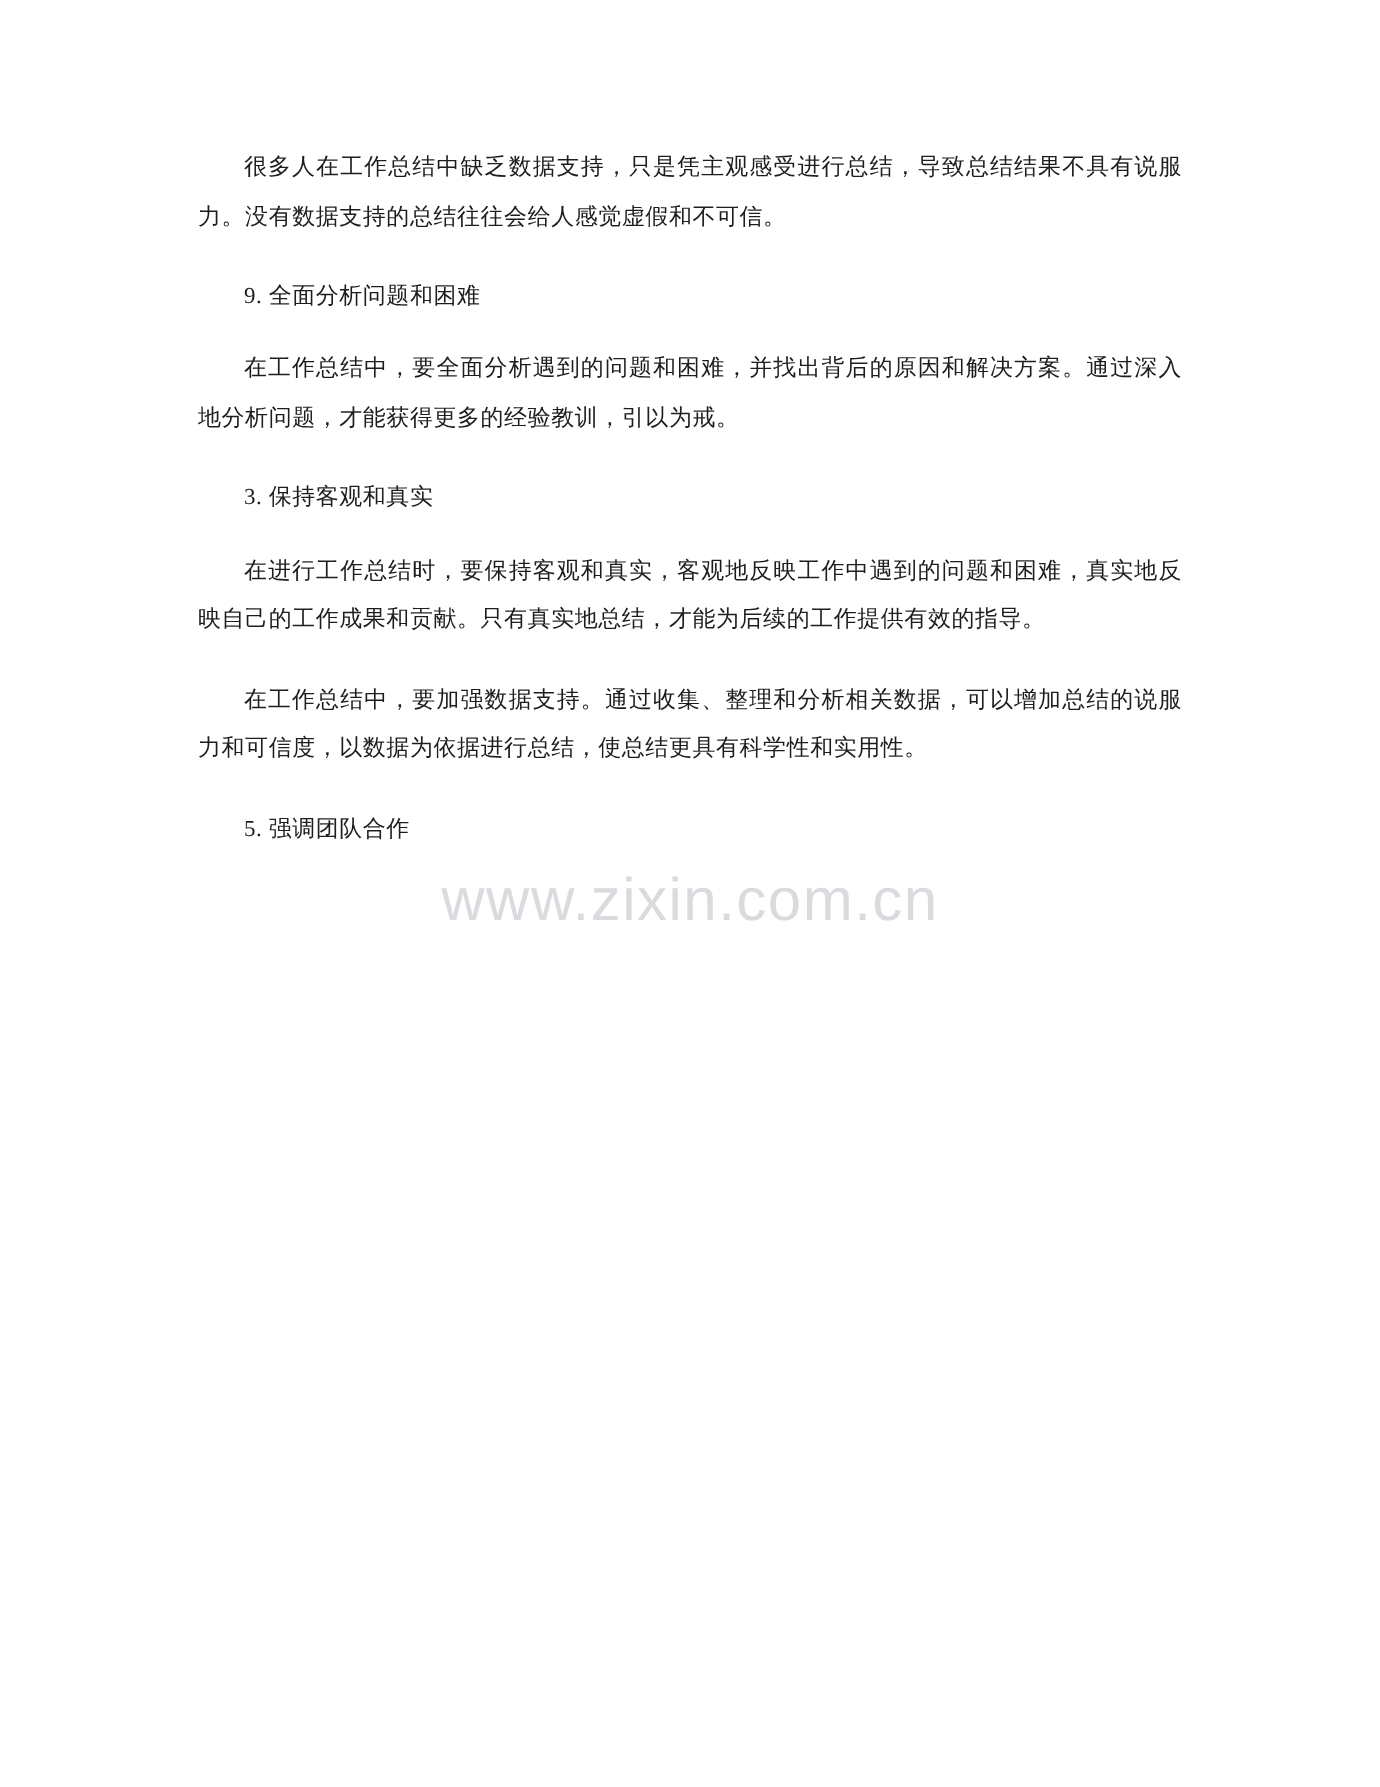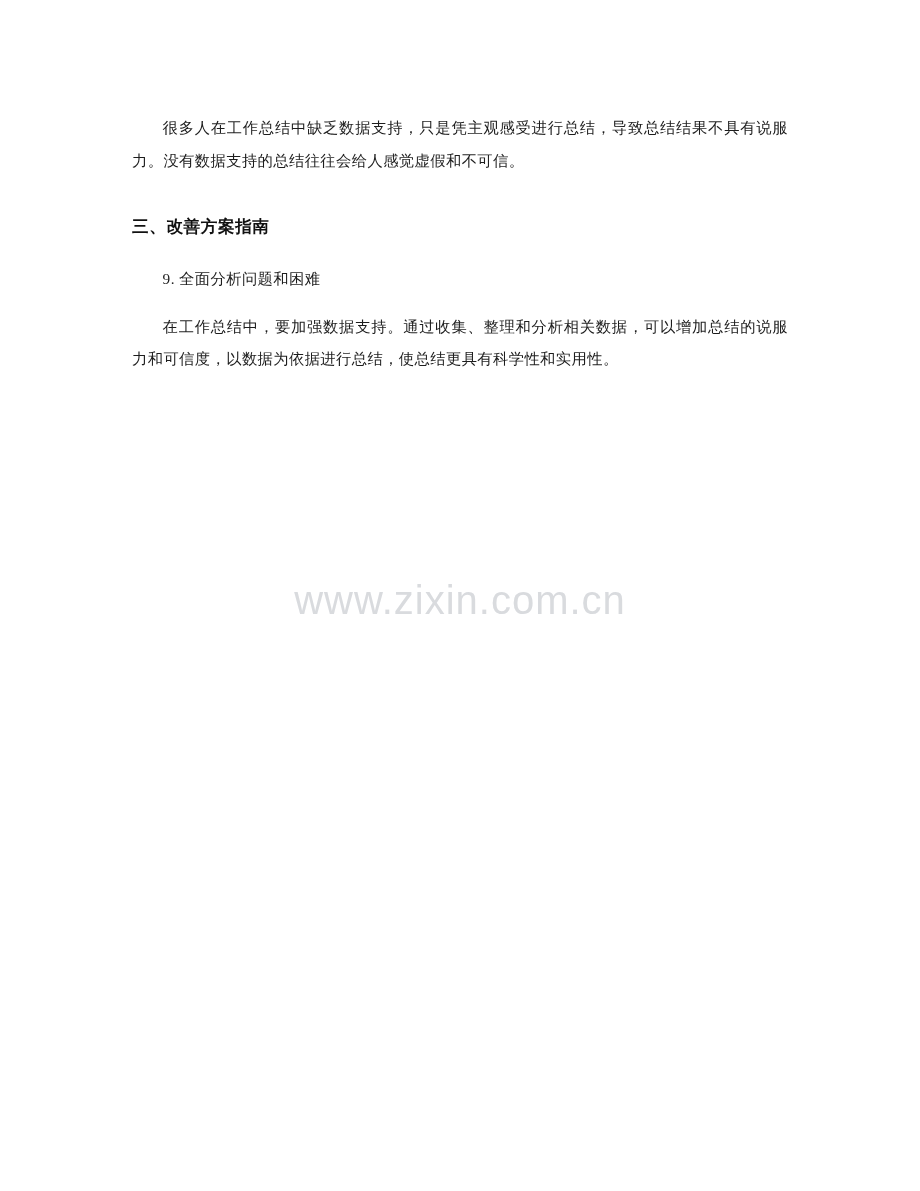--- a/index.html
+++ b/index.html
@@ -20,21 +20,20 @@
     left: 0;
     top: 0;
     width: 920px;
     height: 1191px;
     box-sizing: border-box;
     padding: 96px 132px 60px 132px;
   }
   .content {
     position: relative;
     z-index: 2;
-    margin-top: 16px;
   }
   p.para {
     margin: 0 0 21px 0;
     font-size: 15.3px;
     line-height: 2.13;
     text-align: justify;
     text-justify: inter-ideograph;
     letter-spacing: 0.4px;
     text-indent: 2em;
     color: #1d1d1d;
@@ -88,27 +87,30 @@
   <div class="watermark">
     <div class="watermark-text">www.zixin.com.cn</div>
   </div>
 
   <div class="content">
 
     <p class="para">很多人在工作总结中缺乏数据支持，只是凭主观感受进行总结，导致总结结果不具有说服力。没有数据支持的总结往往会给人感觉虚假和不可信。</p>
 
 
 
-    <h2 class="heading">三、改善方案指南</h2>
 
 
 
     <p class="sub">9. 全面分析问题和困难</p>
 
+    <p class="para">在工作总结中，要全面分析遇到的问题和困难，并找出背后的原因和解决方案。通过深入地分析问题，才能获得更多的经验教训，引以为戒。</p>
 
+    <p class="sub">3. 保持客观和真实</p>
 
+    <p class="para">在进行工作总结时，要保持客观和真实，客观地反映工作中遇到的问题和困难，真实地反映自己的工作成果和贡献。只有真实地总结，才能为后续的工作提供有效的指导。</p>
 
 
     <p class="para">在工作总结中，要加强数据支持。通过收集、整理和分析相关数据，可以增加总结的说服力和可信度，以数据为依据进行总结，使总结更具有科学性和实用性。</p>
 
+    <p class="sub">5. 强调团队合作</p>
 
   </div>
 </div>
 
 </body></html>

